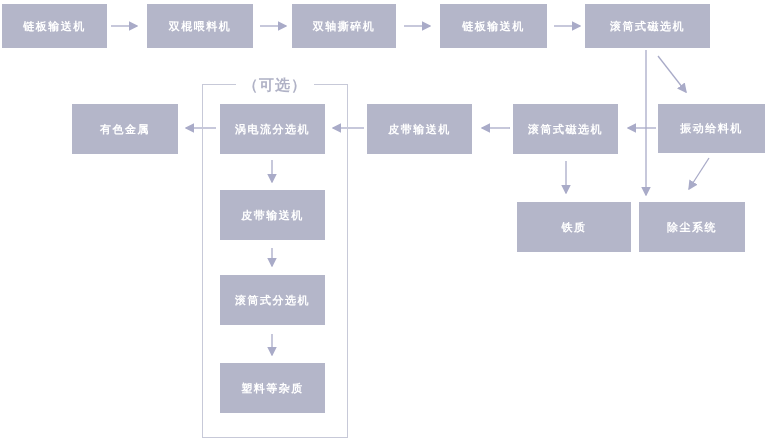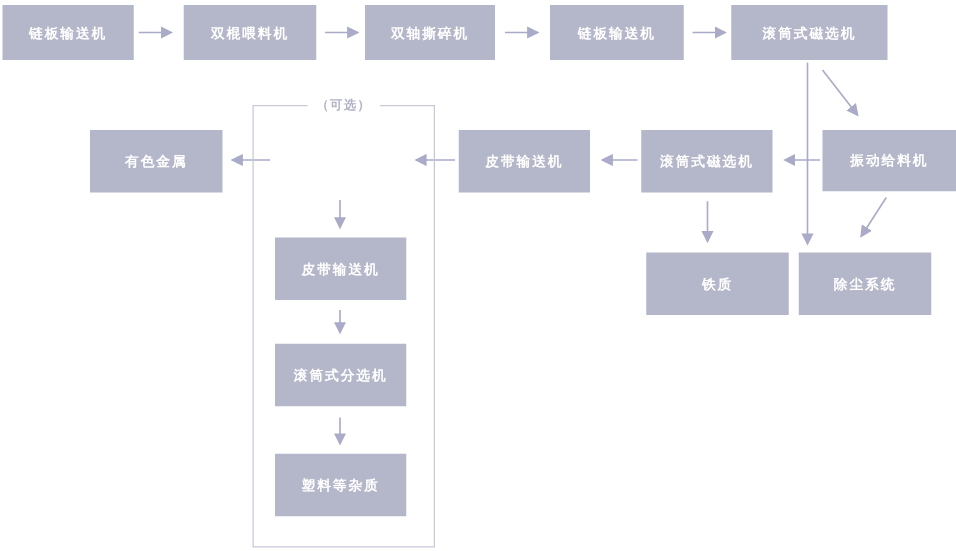--- a/index.html
+++ b/index.html
@@ -31,21 +31,21 @@
     border: 1px solid #c7c9d8;
   }
   .group-label {
     position: absolute;
     top: -10px;
     left: 50%;
     transform: translateX(-50%);
     background: #ffffff;
     padding: 0 7px;
     color: #b0b2c6;
-    font-size: 10px;
+    font-size: 15px;
     font-weight: bold;
     letter-spacing: 1px;
     white-space: nowrap;
     line-height: 19px;
   }
   svg.arrows {
     position: absolute;
     left: 0; top: 0;
     width: 765px; height: 441px;
     pointer-events: none;
@@ -101,20 +101,21 @@
     <span class="group-label">（可选）</span>
   </div>
 
   <div class="node n-chain1">链板输送机</div>
   <div class="node n-roller">双棍喂料机</div>
   <div class="node n-shred">双轴撕碎机</div>
   <div class="node n-chain2">链板输送机</div>
   <div class="node n-hammer">滚筒式磁选机</div>
 
   <div class="node n-nonfer">有色金属</div>
+  <div class="node n-eddy">涡电流分选机</div>
   <div class="node n-belt1">皮带输送机</div>
   <div class="node n-drummag">滚筒式磁选机</div>
   <div class="node n-vibr">振动给料机</div>
 
   <div class="node n-iron">铁质</div>
   <div class="node n-dust">除尘系统</div>
 
   <div class="node n-belt2">皮带输送机</div>
   <div class="node n-drumsep">滚筒式分选机</div>
   <div class="node n-plastic">塑料等杂质</div>

